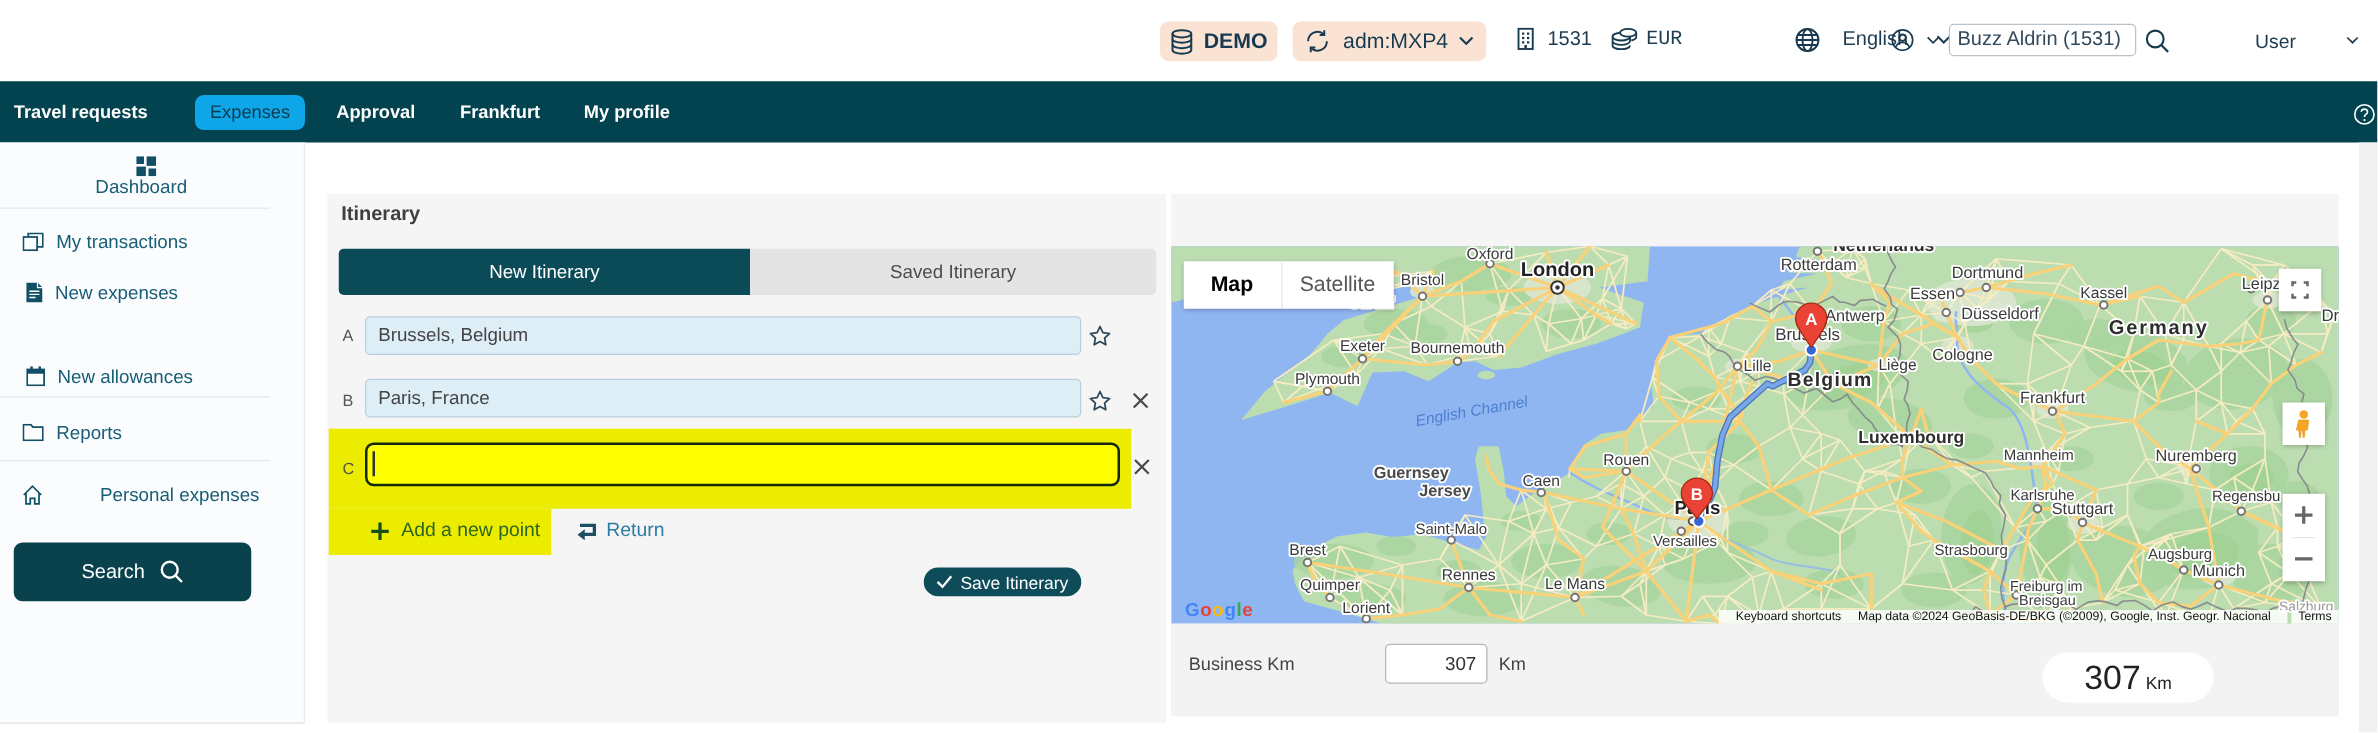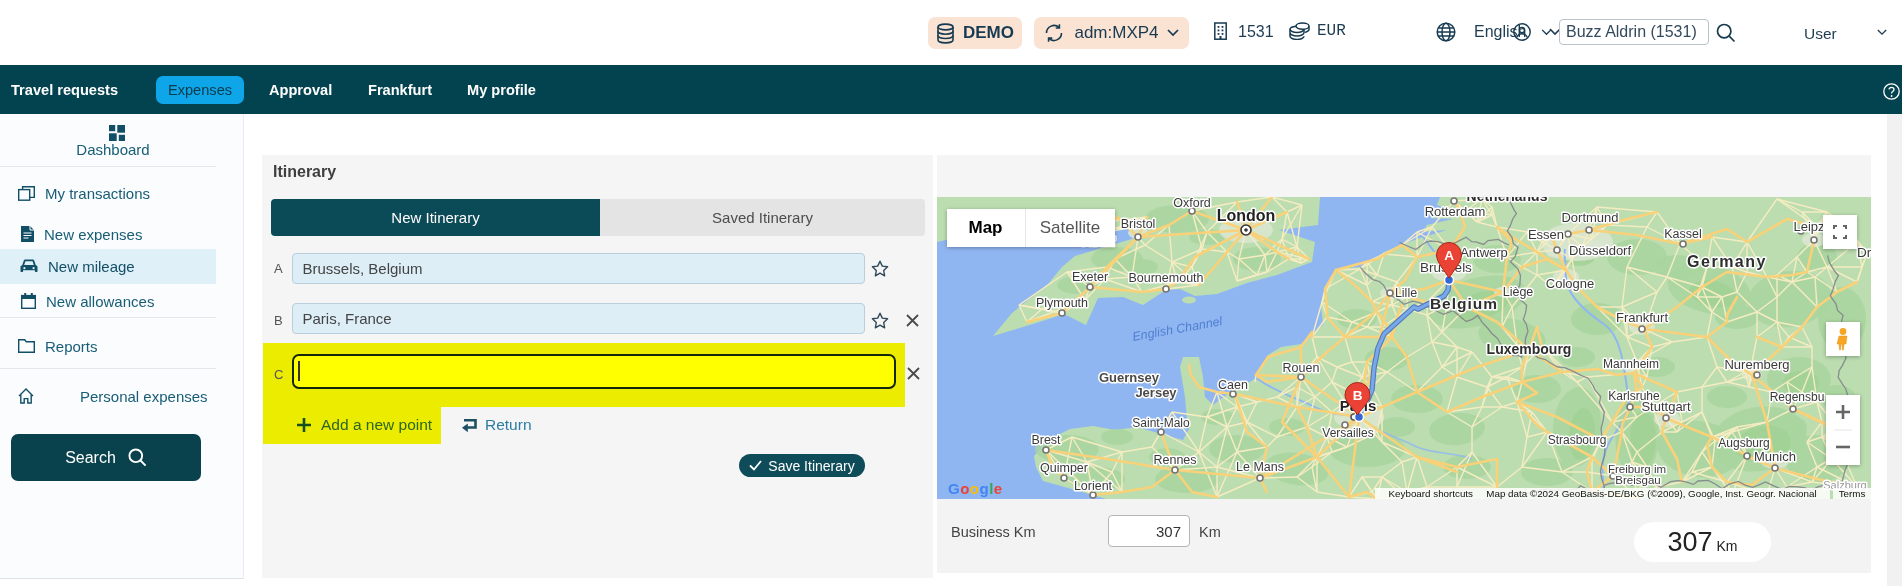--- a/index.html
+++ b/index.html
@@ -172,29 +172,20 @@
         </svg>
       <span>My transactions</span>
       </div>
     <div class="sitem" style="top:103px;">
       <svg width="13" height="16" viewBox="0 0 13 16" style="margin-left:21px;">
           <path d="M0 0h9l4 4v12H0z" fill="#114f67"></path>
           <path d="M9 0v4h4" fill="none" stroke="#fff" stroke-width="1"></path>
           <path d="M2.5 7h8M2.5 9.5h8M2.5 12h5" stroke="#fff" stroke-width="1.1"></path>
         </svg>
       <span>New expenses</span>
-      </div>
-    <div class="sitem" style="top:135px; height:35px; background:#dff0f8; width:216px; color:#134f66;">
-      <svg width="18" height="15" viewBox="0 0 18 15" style="margin-left:20px;">
-          <path d="M2.2 6.2L3.8 1.6C4 .9 4.6.5 5.3.5h7.4c.7 0 1.3.4 1.5 1.1l1.6 4.6c.8.2 1.7.7 1.7 1.8v4.2a.8.8 0 0 1-.8.8h-1a.8.8 0 0 1-.8-.8v-1H3.1v1a.8.8 0 0 1-.8.8h-1a.8.8 0 0 1-.8-.8V8c0-1.1.9-1.6 1.7-1.8z" fill="#114f67"></path>
-          <path d="M4.2 6h9.6L12.6 2.3H5.4z" fill="#dff0f8"></path>
-          <circle cx="4.4" cy="9.2" r="1.1" fill="#dff0f8"></circle>
-          <circle cx="13.6" cy="9.2" r="1.1" fill="#dff0f8"></circle>
-        </svg>
-      <span>New mileage</span>
       </div>
     <div class="sitem" style="top:170px;">
       <svg width="15" height="16" viewBox="0 0 15 16" style="margin-left:21px;">
           <rect x="0.7" y="2.6" width="13.6" height="12.7" fill="none" stroke="#114f67" stroke-width="1.4"></rect>
           <rect x="3.2" y="0" width="2" height="3.6" fill="#114f67"></rect>
           <rect x="9.8" y="0" width="2" height="3.6" fill="#114f67"></rect>
           <rect x="0.7" y="2.6" width="13.6" height="3.4" fill="#114f67"></rect>
         </svg>
       <span>New allowances</span>
       </div>

